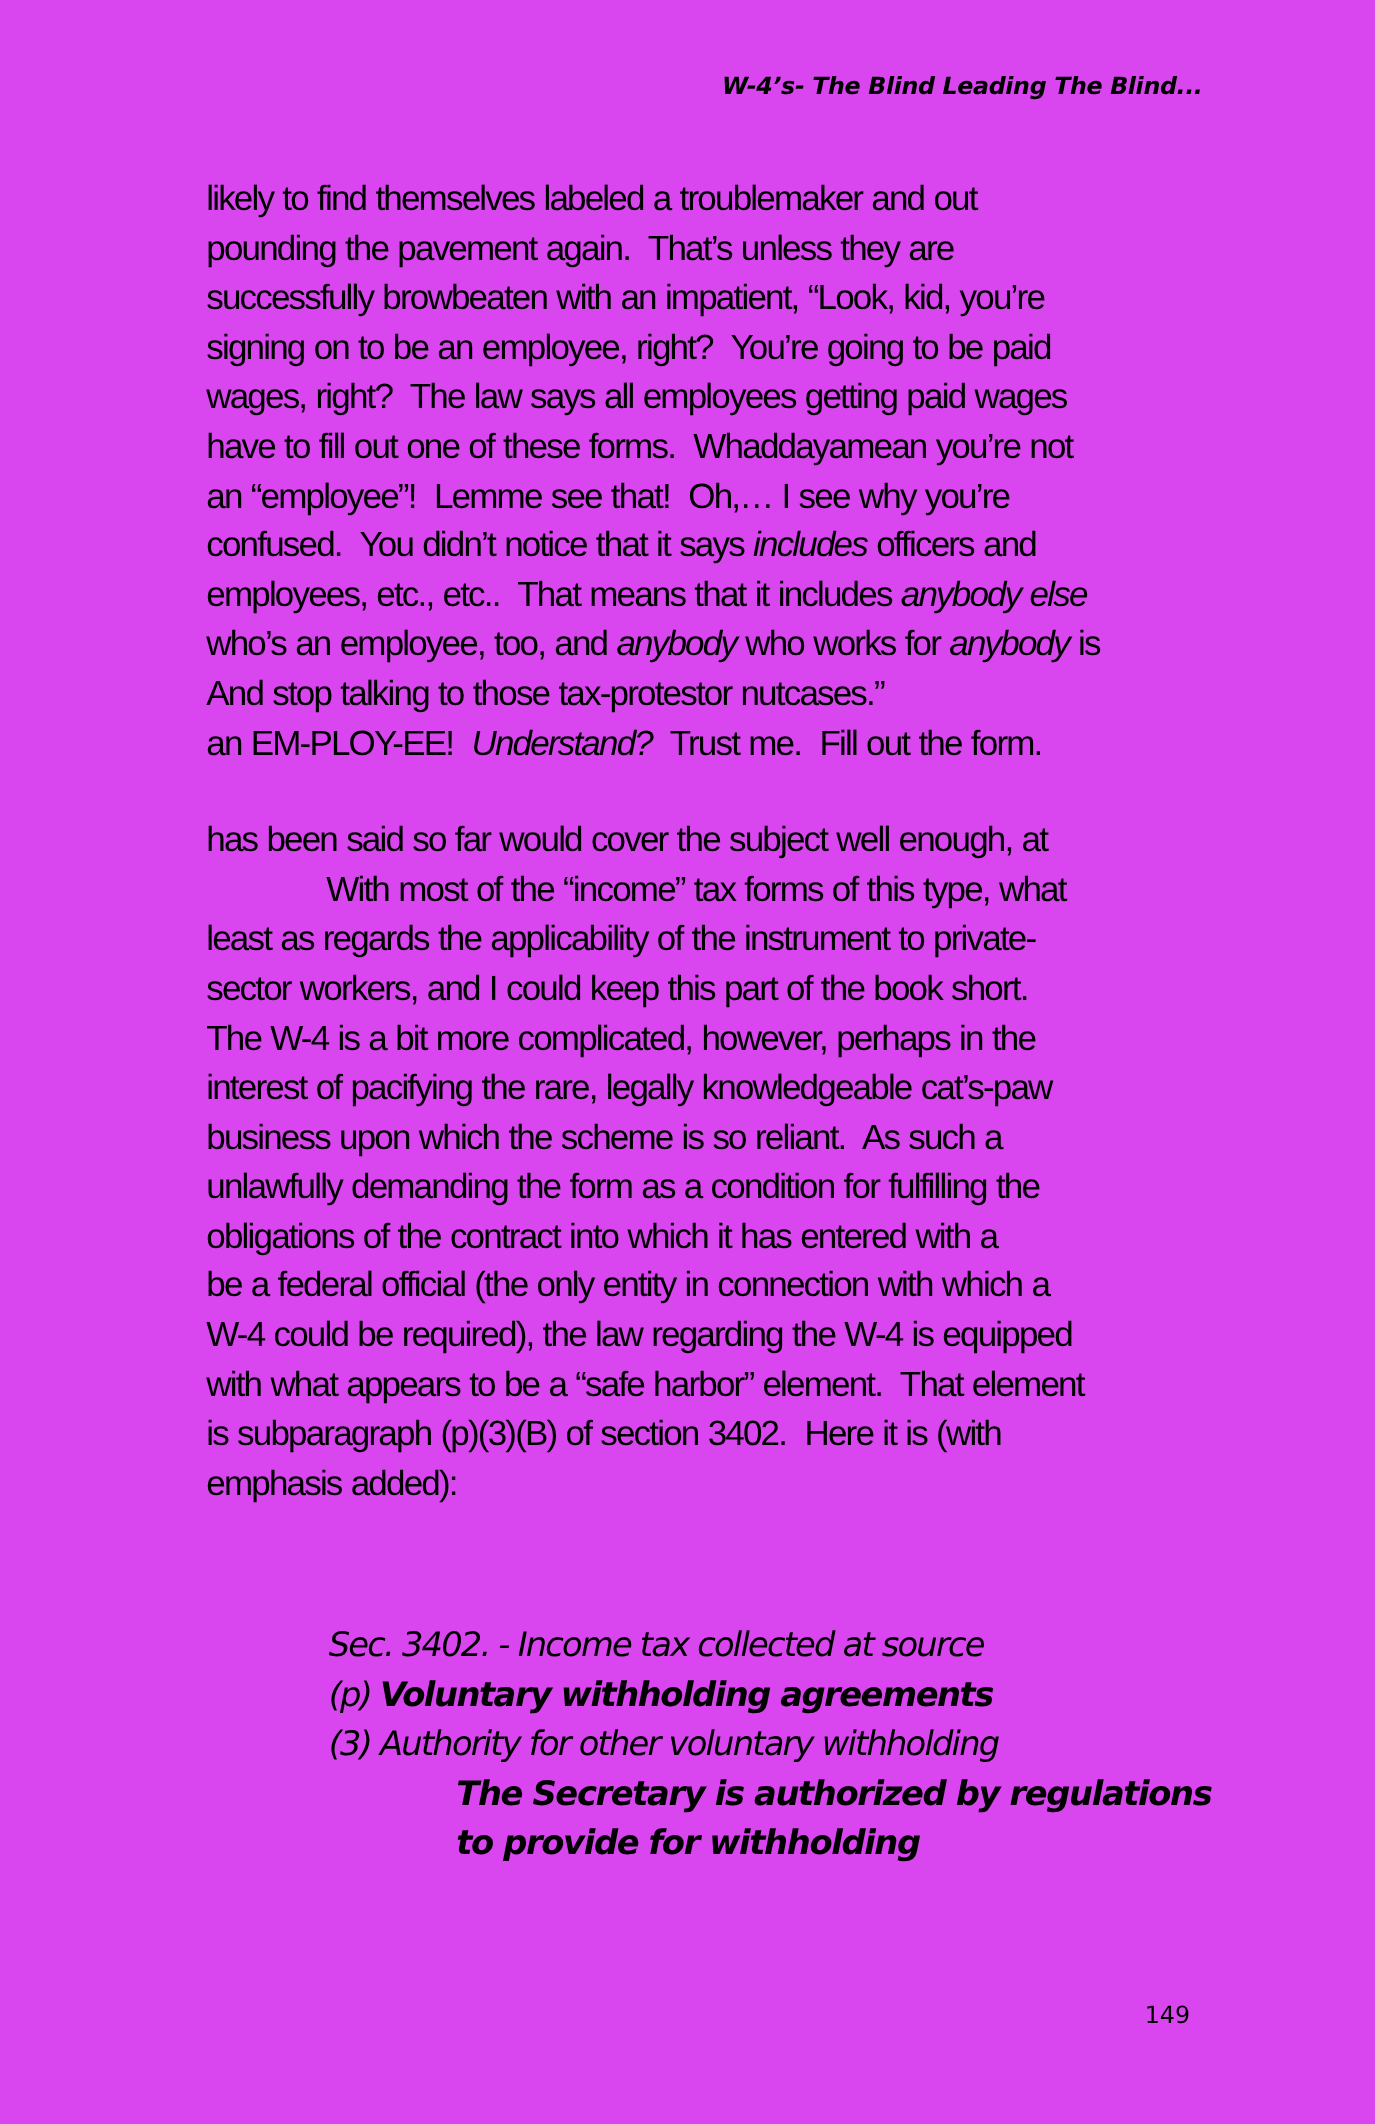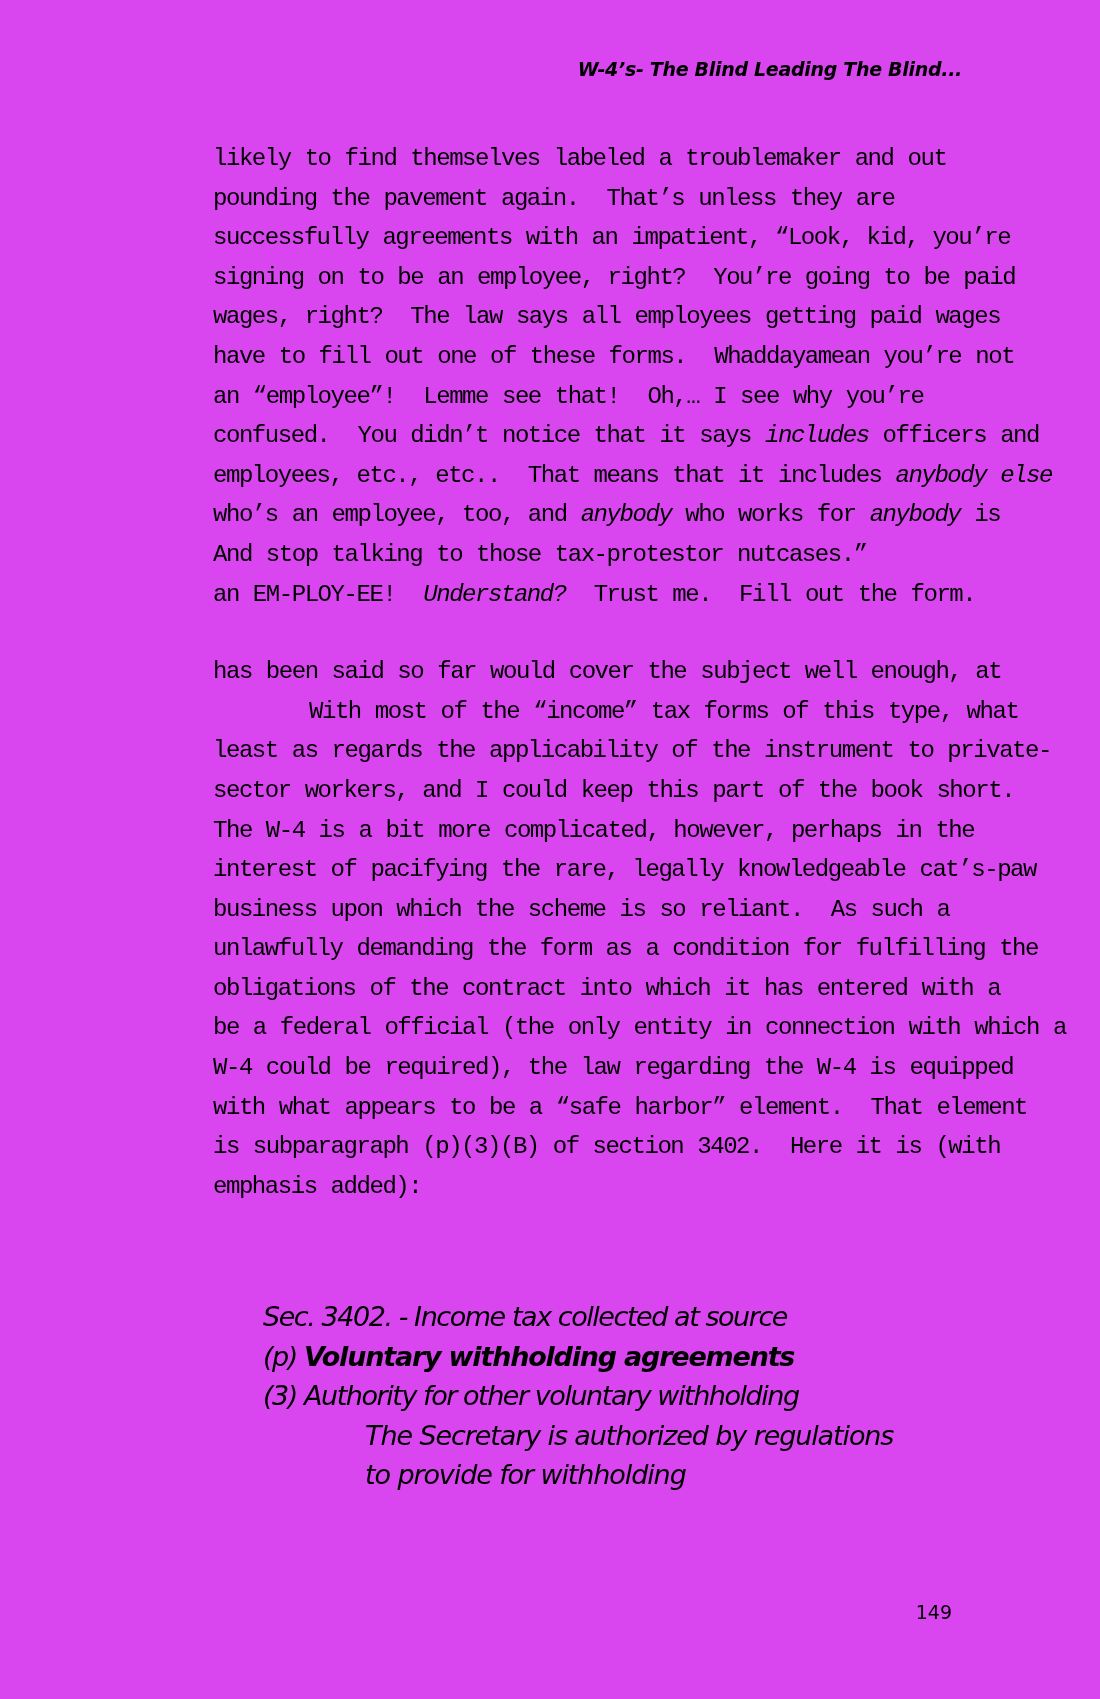--- a/index.html
+++ b/index.html
@@ -36,26 +36,25 @@
   .body-text {
     position: absolute;
     left: 165px;
     top: 139px;
     width: 800px;
   }
   .line {
     display: block;
     height: 39.6px;
     line-height: 39.6px;
-    font-family: Liberation Mono, monospace;
-    font-size: 24px;
+    font-family: Liberation Sans, sans-serif;
+    font-size: 28px;
     letter-spacing: -1.45px;
     word-spacing: 1px;
     white-space: pre;
-    margin-left: 48px;
   }
   .line em { font-style: italic; }
   .para-gap { display: block; height: 38px; }
   .indent { padding-left: 96px; }
   .quote {
     position: absolute;
     left: 263px;
     top: 1297px;
     width: 720px;
   }
@@ -65,21 +64,21 @@
     line-height: 39.6px;
     font-family: "DejaVu Sans", sans-serif;
     font-size: 27px;
     letter-spacing: -1.45px;
     white-space: pre;
     font-style: italic;
   }
   .qline b { font-weight: bold; letter-spacing: -1.2px; }
   .qline.deep {
     padding-left: 102px;
-    font-weight: normal;
+    font-weight: bold;
     letter-spacing: -1.1px;
   }
   .page-number {
     position: absolute;
     top: 1601px;
     right: 148px;
     font-family: "DejaVu Sans", sans-serif;
     font-size: 19px;
   }
 </style>
@@ -87,21 +86,21 @@
 <body>
 
 <div class="page">
 
   <div class="running-header">W-4’s- The Blind Leading The Blind...</div>
 
   <div class="body-text">
     <div id="para1">
         <span class="line"><span>likely to find themselves labeled a troublemaker and out</span></span>
         <span class="line"><span>pounding the pavement again.  That’s unless they are</span></span>
-        <span class="line"><span>successfully agreements with an impatient, “Look, kid, you’re</span></span>
+        <span class="line"><span>successfully browbeaten with an impatient, “Look, kid, you’re</span></span>
         <span class="line"><span>signing on to be an employee, right?  You’re going to be paid</span></span>
         <span class="line"><span>wages, right?  The law says all employees getting paid wages</span></span>
         <span class="line"><span>have to fill out one of these forms.  Whaddayamean you’re not</span></span>
         <span class="line"><span>an “employee”!  Lemme see that!  Oh,… I see why you’re</span></span>
         <span class="line"><span>confused.  You didn’t notice that it says </span><em>includes</em><span> officers and</span></span>
         <span class="line"><span>employees, etc., etc..  That means that it includes </span><em>anybody else</em></span>
         <span class="line"><span>who’s an employee, too, and </span><em>anybody</em><span> who works for </span><em>anybody</em><span> is</span></span>
         <span class="line"><span>And stop talking to those tax-protestor nutcases.”</span></span>
         <span class="line"><span>an EM-PLOY-EE!  </span><em>Understand?</em><span>  Trust me.  Fill out the form.</span></span>
       </div>

